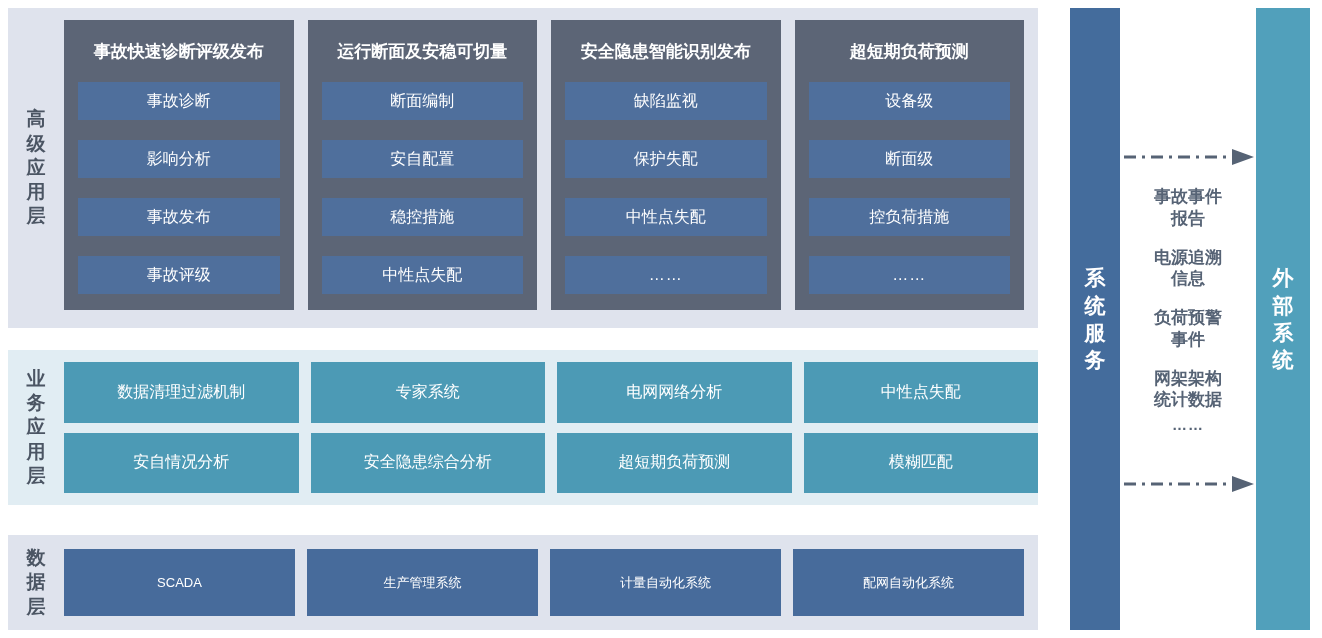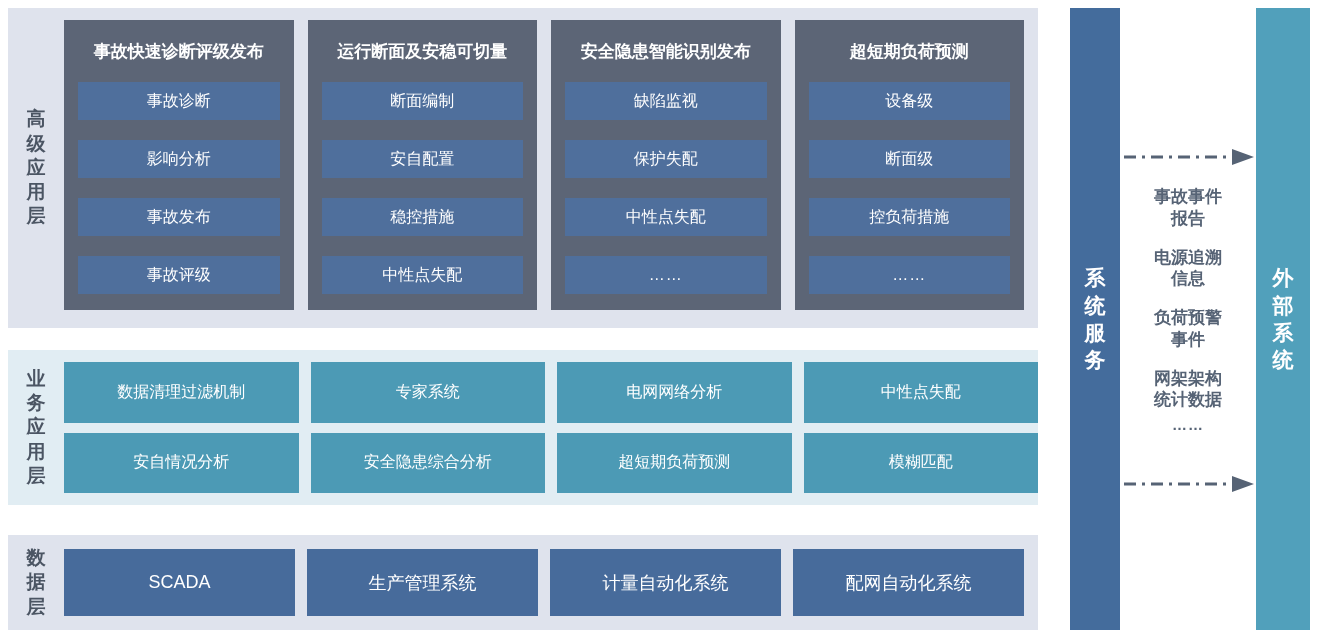--- a/index.html
+++ b/index.html
@@ -95,21 +95,21 @@
   #data-grid{
     flex:1 1 auto;
     display:grid;
     grid-template-columns:repeat(4,1fr);
     gap:0 12px;
     padding:14px 14px 14px 0;
     box-sizing:border-box;
   }
   .data-item{
     background:#476b9b;
-    color:#ffffff;font-size:18px;
+    color:#ffffff;font-size:13px;
     display:flex;align-items:center;justify-content:center;
     text-align:center;
   }
 
   
   .side-bar{
     position:absolute;
     display:flex;flex-direction:column;
     align-items:center;justify-content:center;
     color:#ffffff;font-weight:bold;font-size:21px;

